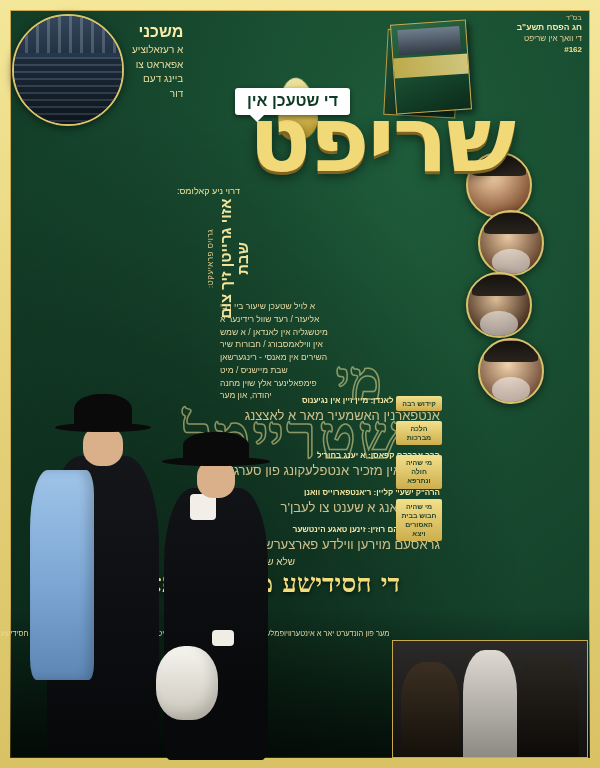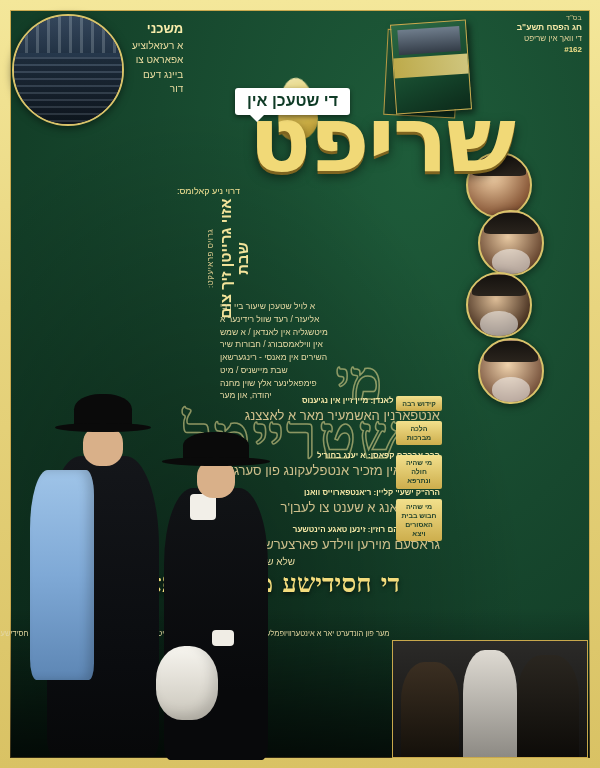--- a/index.html
+++ b/index.html
@@ -69,21 +69,21 @@
     background: repeating-linear-gradient(90deg,
       rgba(255,255,240,.16) 0px, rgba(255,255,240,.16) 3px,
       rgba(0,0,0,.10) 3px, rgba(0,0,0,.10) 11px);
   }
   
   .strap-right {
     position:absolute; left: 132px; top: 20px;
     direction: rtl; text-align: right; z-index:26;
     color:#f6e9a6; line-height: 1.45;
   }
-  .strap-right .t1 { font-size: 13px; font-weight: bold; color:#f8ecab; }
+  .strap-right .t1 { font-size: 16px; font-weight: bold; color:#f8ecab; }
   .strap-right .t2 { font-size: 10px; color:#e9dca0; }
   
   #mag-stack {
     position:absolute; left: 393px; top: 22px; width: 76px; height: 90px;
     z-index: 24; transform: rotate(-4deg);
   }
   #mag-stack .cover {
     position:absolute; inset:0;
     background: linear-gradient(160deg,#2c6b45 0%,#15462c 60%,#0c2a1a 100%);
     border:1px solid #caa94e;

